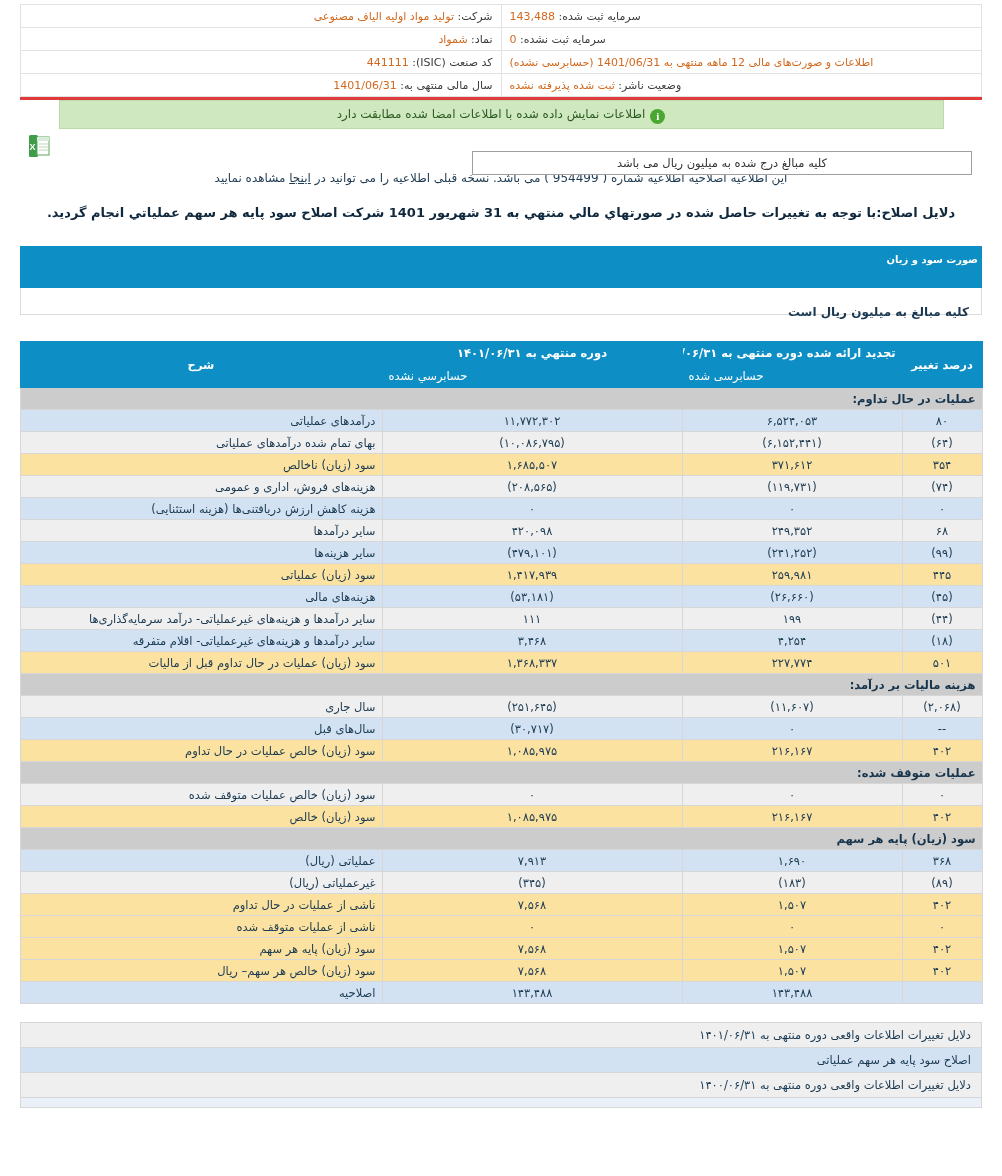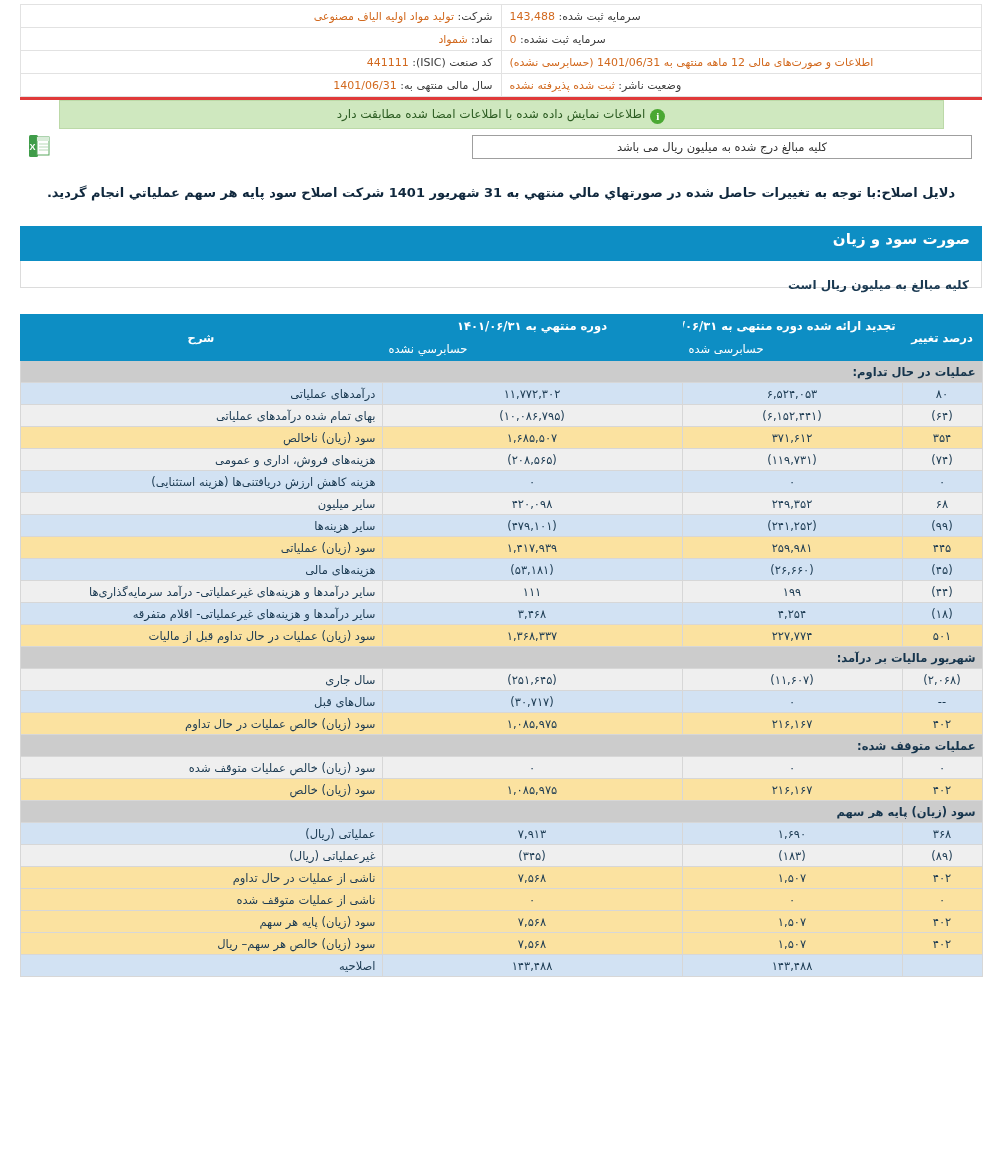--- a/index.html
+++ b/index.html
@@ -65,21 +65,21 @@
     margin-left: 5px;
     font-family: "Liberation Serif", serif;
   }
 
   
   .noterow {
     width: 962px; margin: 6px auto 0 auto;
     position: relative; height: 30px;
   }
   .notebox {
-    position: absolute; right: 10px; top: 0;
+    position: absolute; right: 10px; top: 16px;
     width: 500px; height: 24px;
     border: 1px solid #9f9f9f;
     background: #ffffff;
     font-size: 11.5px;
     color: #333333;
     line-height: 22px;
     text-align: center;
     padding: 0 4px;
   }
   .excel-ico {
@@ -102,25 +102,25 @@
     font-size: 13px;
     font-weight: bold;
     color: #10283d;
   }
 
   
   .sectionwrap { width: 962px; margin: 26px auto 0 auto; }
   .bluehead {
     background: #0d8ec4;
     color: #ffffff;
-    height: 35px;
+    height: 42px;
     line-height: 27px;
-    font-size: 15px;
-    font-weight: bold;
-    padding: 0 12px;
+    font-size: 10px;
+    font-weight: bold;
+    padding: 0 4px;
     text-align: right;
   }
   .subhead {
     background: #ffffff;
     border: 1px solid #dcdcdc;
     border-top: none;
     height: 27px;
     line-height: 25px;
     font-size: 12px;
     font-weight: bold;
@@ -258,20 +258,25 @@
         <rect x="11" y="6" width="12" height="18" fill="#ffffff" stroke="#5aa85f" stroke-width="1"></rect>
         <rect x="11" y="6" width="12" height="4" fill="#d9ecd9"></rect>
         <text x="6.5" y="19" font-size="9" font-weight="bold" fill="#ffffff" font-family="'Liberation Sans',sans-serif" text-anchor="middle">X</text>
         <line x1="13" y1="13" x2="22" y2="13" stroke="#b7d9b7" stroke-width="1"></line>
         <line x1="13" y1="16" x2="22" y2="16" stroke="#b7d9b7" stroke-width="1"></line>
         <line x1="13" y1="19" x2="22" y2="19" stroke="#b7d9b7" stroke-width="1"></line>
       </svg>
     </span>
   </div>
 
+  <div class="para-center">
+    <span>این اطلاعیه اصلاحیه اطلاعیه شماره ( 954499 ) می باشد. نسخه قبلی اطلاعیه را می توانید در</span>
+    <a href="#">اینجا</a>
+    <span>مشاهده نمایید</span>
+  </div>
 
   <div class="para-strong">دلایل اصلاح:با توجه به تغییرات حاصل شده در صورتهاي مالي منتهي به 31 شهريور 1401 شرکت اصلاح سود پایه هر سهم عملیاتي انجام گردید.</div>
 
   <div class="sectionwrap">
     <div class="bluehead">صورت سود و زیان</div>
     <div class="subhead">کلیه مبالغ به میلیون ریال است</div>
   </div>
 
   <table class="fin">
     <colgroup>
@@ -323,21 +328,21 @@
         <tr class="blue">
           <td class="pct">۰</td>
           <td class="num">۰</td>
           <td class="num">۰</td>
           <td class="desc">هزینه کاهش ارزش دریافتنی‌ها (هزینه استثنایی)</td>
         </tr>
         <tr class="gray">
           <td class="pct">۶۸</td>
           <td class="num">۲۴۹,۳۵۲</td>
           <td class="num">۴۲۰,۰۹۸</td>
-          <td class="desc">سایر میلیون</td>
+          <td class="desc">سایر درآمدها</td>
         </tr>
         <tr class="blue">
           <td class="pct neg">(۹۹)</td>
           <td class="num neg">(۲۴۱,۲۵۲)</td>
           <td class="num neg">(۴۷۹,۱۰۱)</td>
           <td class="desc">سایر هزینه‌ها</td>
         </tr>
         <tr class="yellow">
           <td class="pct">۴۴۵</td>
           <td class="num">۲۵۹,۹۸۱</td>
@@ -362,21 +367,21 @@
           <td class="num">۳,۴۶۸</td>
           <td class="desc">سایر درآمدها و هزینه‌های غیرعملیاتی- اقلام متفرقه</td>
         </tr>
         <tr class="yellow">
           <td class="pct">۵۰۱</td>
           <td class="num">۲۲۷,۷۷۴</td>
           <td class="num">۱,۳۶۸,۳۳۷</td>
           <td class="desc">سود (زیان) عملیات در حال تداوم قبل از مالیات</td>
         </tr>
         <tr class="sect">
-          <td colspan="4" class="desc">شهريور مالیات بر درآمد:</td>
+          <td colspan="4" class="desc">هزینه مالیات بر درآمد:</td>
         </tr>
         <tr class="gray">
           <td class="pct neg">(۲,۰۶۸)</td>
           <td class="num neg">(۱۱,۶۰۷)</td>
           <td class="num neg">(۲۵۱,۶۴۵)</td>
           <td class="desc">سال جاری</td>
         </tr>
         <tr class="blue">
           <td class="pct">--</td>
           <td class="num">۰</td>
@@ -445,14 +450,30 @@
         </tr>
         <tr class="blue">
           <td class="pct"></td>
           <td class="num">۱۴۳,۴۸۸</td>
           <td class="num">۱۴۳,۴۸۸</td>
           <td class="desc">اصلاحیه</td>
         </tr>
       </tbody>
   </table>
 
+  <table class="foot">
+    <tbody id="foot-body">
+        <tr class="fgray">
+          <td>دلایل تغییرات اطلاعات واقعی دوره منتهی به ۱۴۰۱/۰۶/۳۱</td>
+        </tr>
+        <tr class="fblue">
+          <td>اصلاح سود پایه هر سهم عملیاتی</td>
+        </tr>
+        <tr class="fgray">
+          <td>دلایل تغییرات اطلاعات واقعی دوره منتهی به ۱۴۰۰/۰۶/۳۱</td>
+        </tr>
+        <tr class="fthin">
+          <td></td>
+        </tr>
+      </tbody>
+  </table>
 
 </div>
 
 </body></html>

